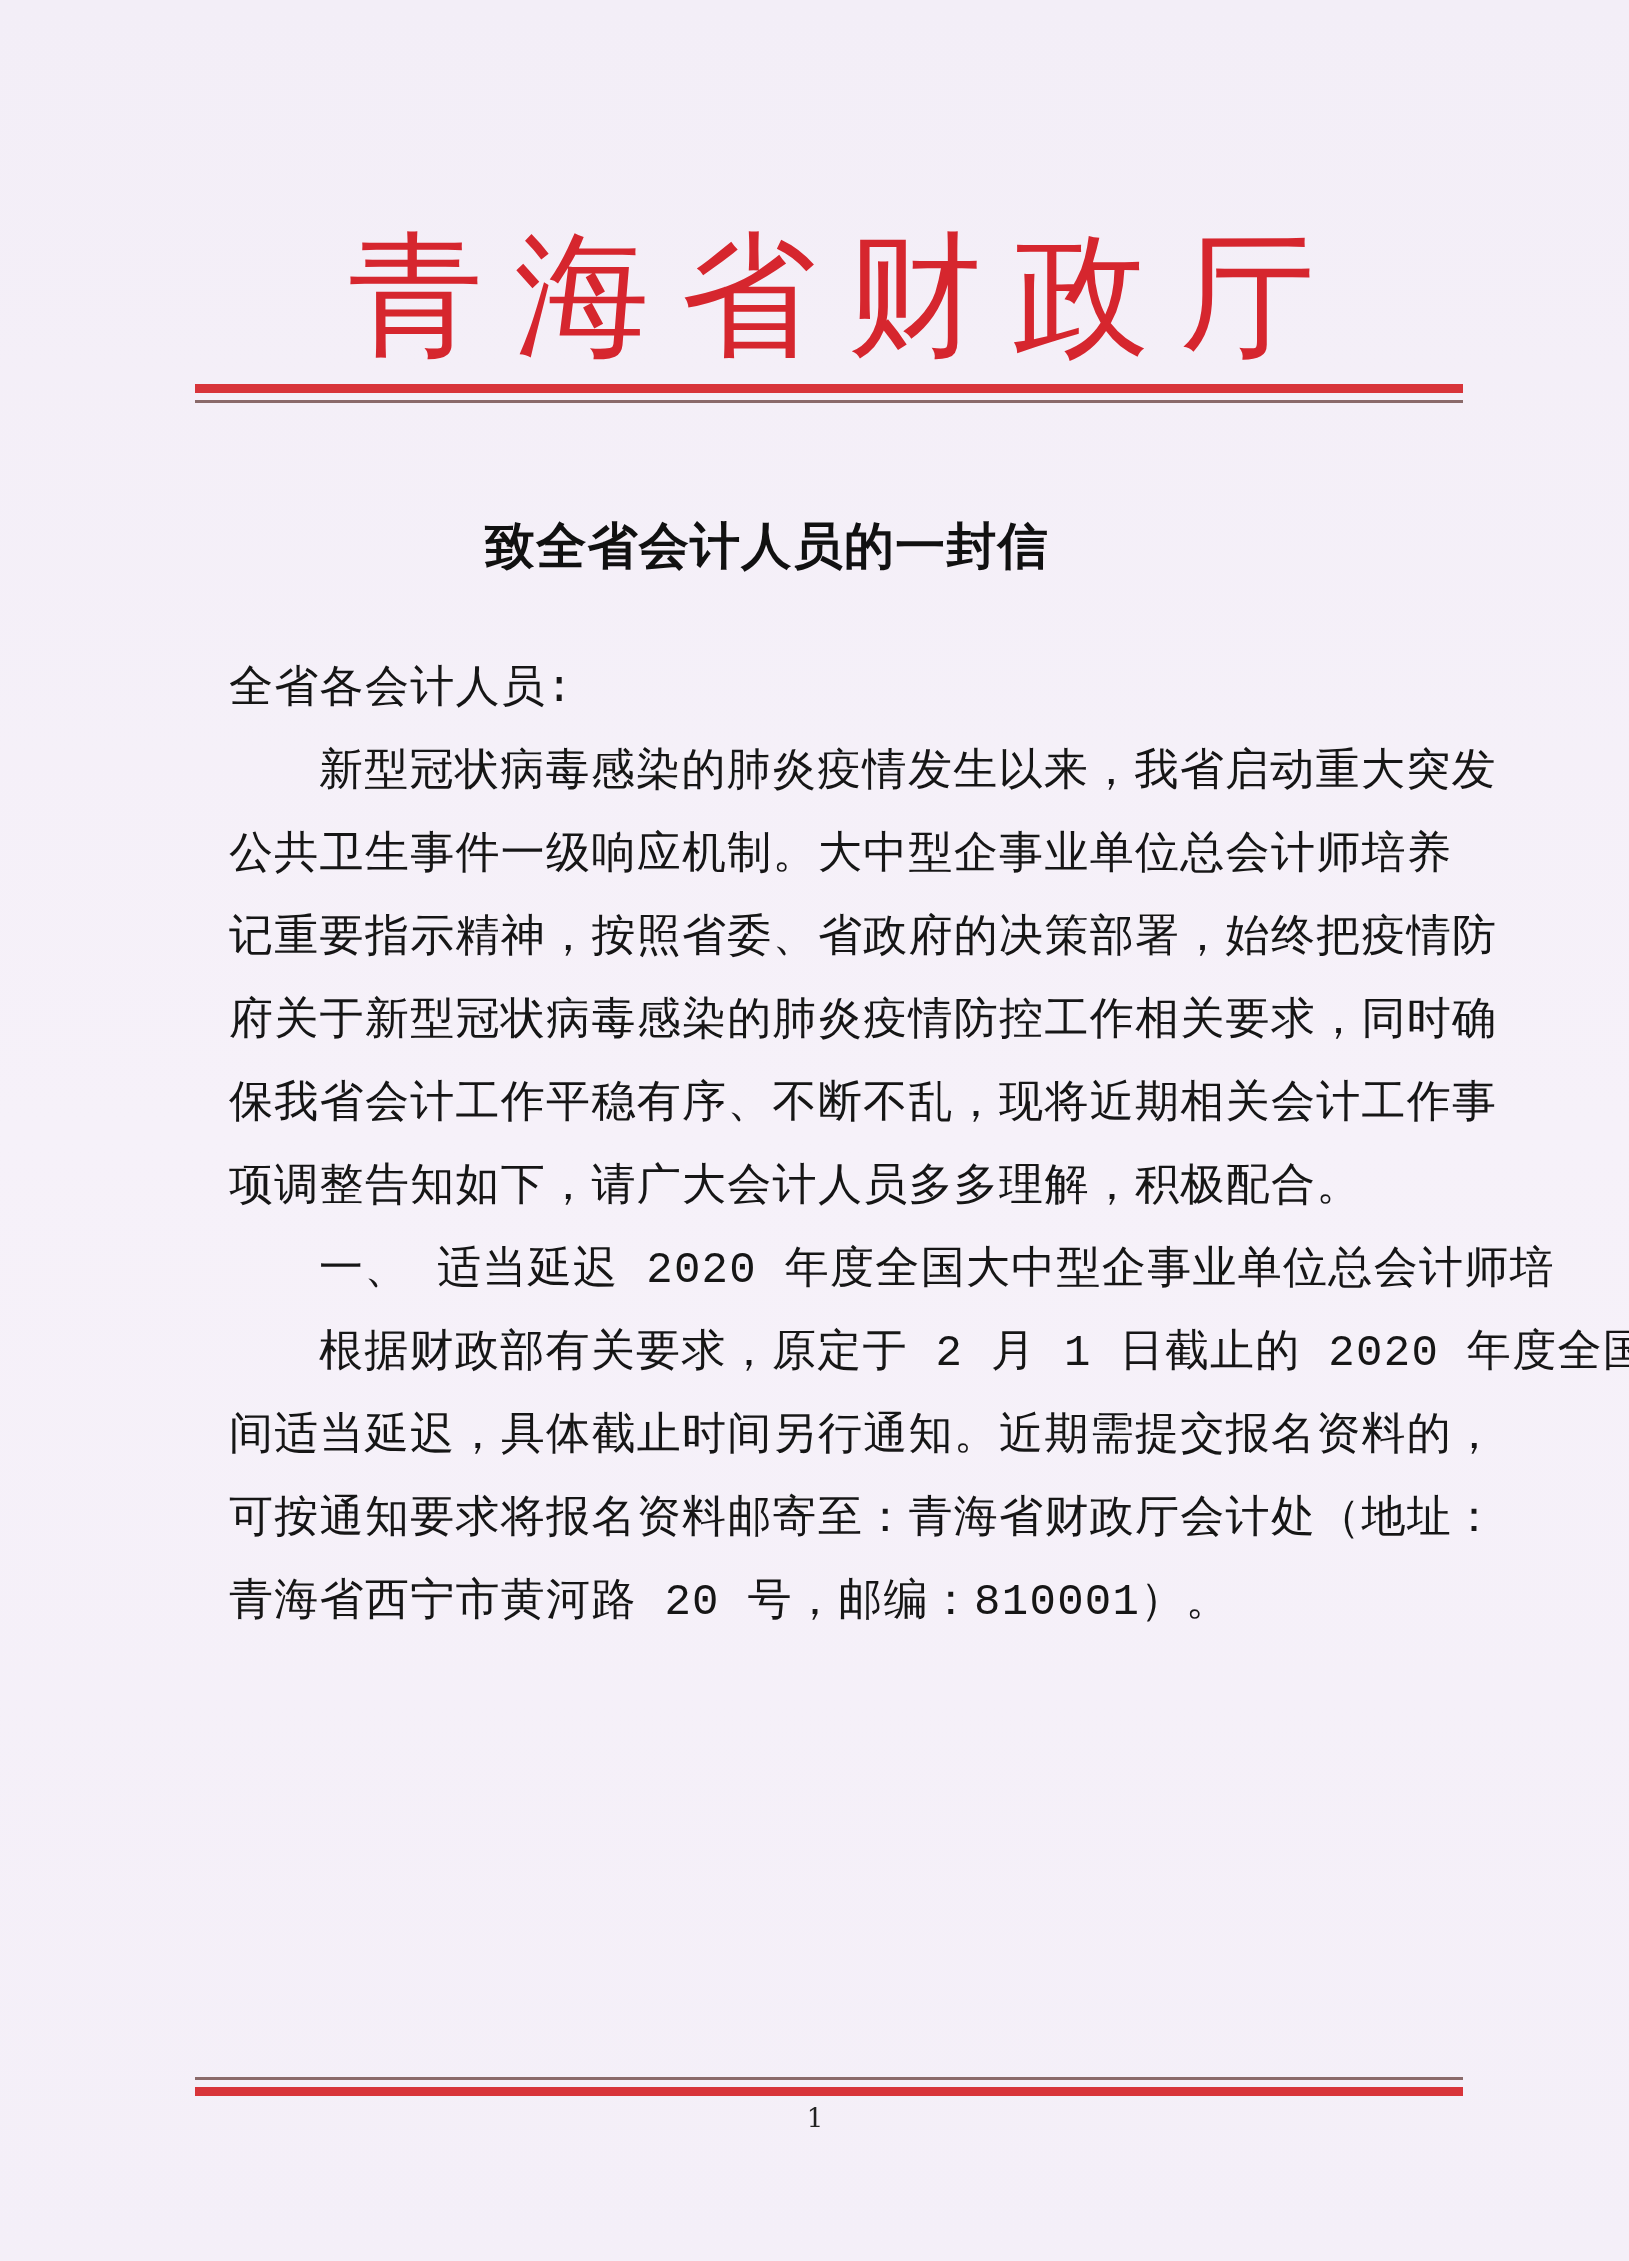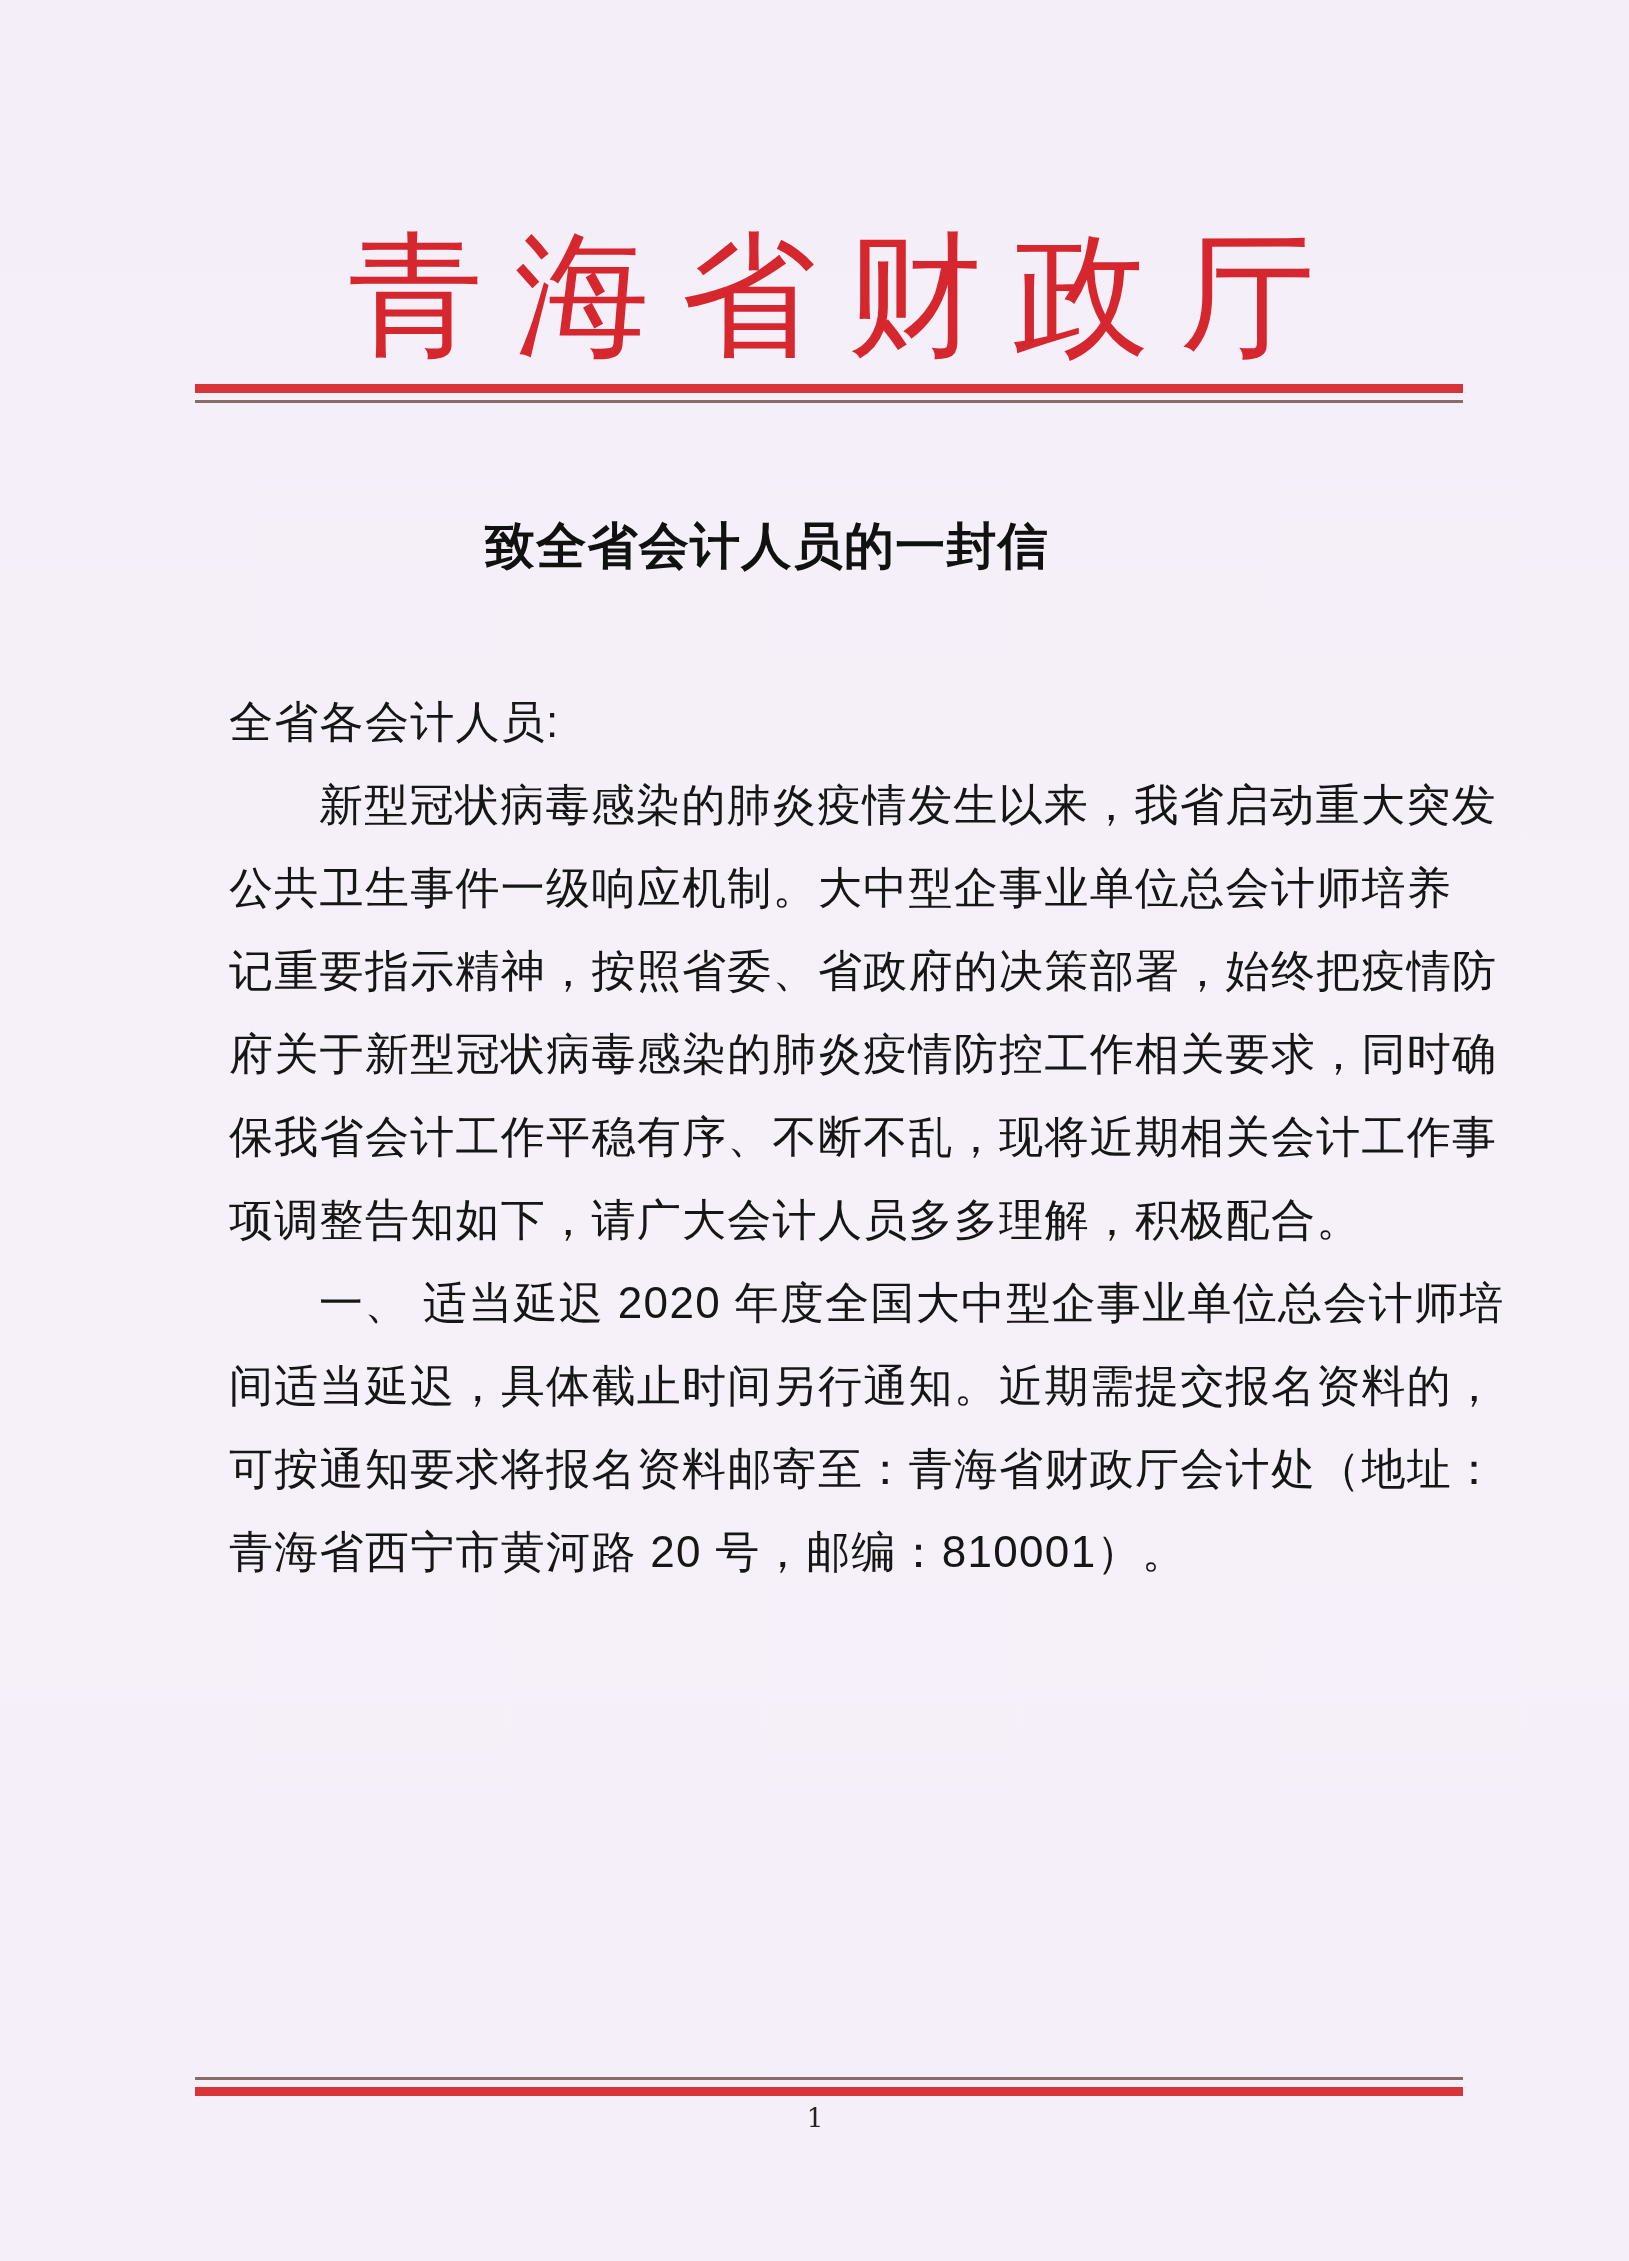--- a/index.html
+++ b/index.html
@@ -19,22 +19,22 @@
   .masthead span { display:inline-block; }
   .rule { position:absolute; left:195px; width:1268px; }
   .rule.thick { height:9px; background:#d8343a; }
   .rule.thin { height:2.6px; background:#8a6a6a; }
   .doc-title {
     position:absolute; left:0; width:1534px; top:513px; text-align:center;
     font-family:"DejaVu Sans", sans-serif; font-size:50px; font-weight:700;
     letter-spacing:1.3px; color:#111;
   }
   .body-text {
-    position:absolute; left:229px; width:1206px; top:680px;
-    font-family:Liberation Sans, sans-serif; font-size:44px; line-height:83px;
+    position:absolute; left:229px; width:1206px; top:648px;
+    font-family:Liberation Mono, monospace; font-size:44px; line-height:83px;
     color:#161616; letter-spacing:1.3px;
   }
   .line { display:block; white-space:nowrap; height:83px; }
   .indent { padding-left:90px; }
   .page-num {
     position:absolute; left:0; width:1630px; top:2103px; text-align:center;
     font-family:"DejaVu Serif", serif; font-size:26px; color:#222;
   }
 </style>
 </head>
@@ -58,20 +58,21 @@
 
   <div class="body-text">
     <span class="line">全省各会计人员:</span>
     <span class="line indent">新型冠状病毒感染的肺炎疫情发生以来，我省启动重大突发</span>
     <span class="line">公共卫生事件一级响应机制。大中型企事业单位总会计师培养</span>
     <span class="line">记重要指示精神，按照省委、省政府的决策部署，始终把疫情防</span>
     <span class="line">府关于新型冠状病毒感染的肺炎疫情防控工作相关要求，同时确</span>
     <span class="line">保我省会计工作平稳有序、不断不乱，现将近期相关会计工作事</span>
     <span class="line">项调整告知如下，请广大会计人员多多理解，积极配合。</span>
     <span class="line indent">一、 适当延迟 2020 年度全国大中型企事业单位总会计师培</span>
+    <span class="line indent">根据财政部有关要求，原定于 2 月 1 日截止的 2020 年度全国</span>
     <span class="line">间适当延迟，具体截止时间另行通知。近期需提交报名资料的，</span>
     <span class="line">可按通知要求将报名资料邮寄至：青海省财政厅会计处（地址：</span>
     <span class="line">青海省西宁市黄河路 20 号，邮编：810001）。</span>
   </div>
 
   <div class="rule thin" style="top:2077px;"></div>
   <div class="rule thick" style="top:2087px;"></div>
 
   <div class="page-num">1</div>
 </div>

